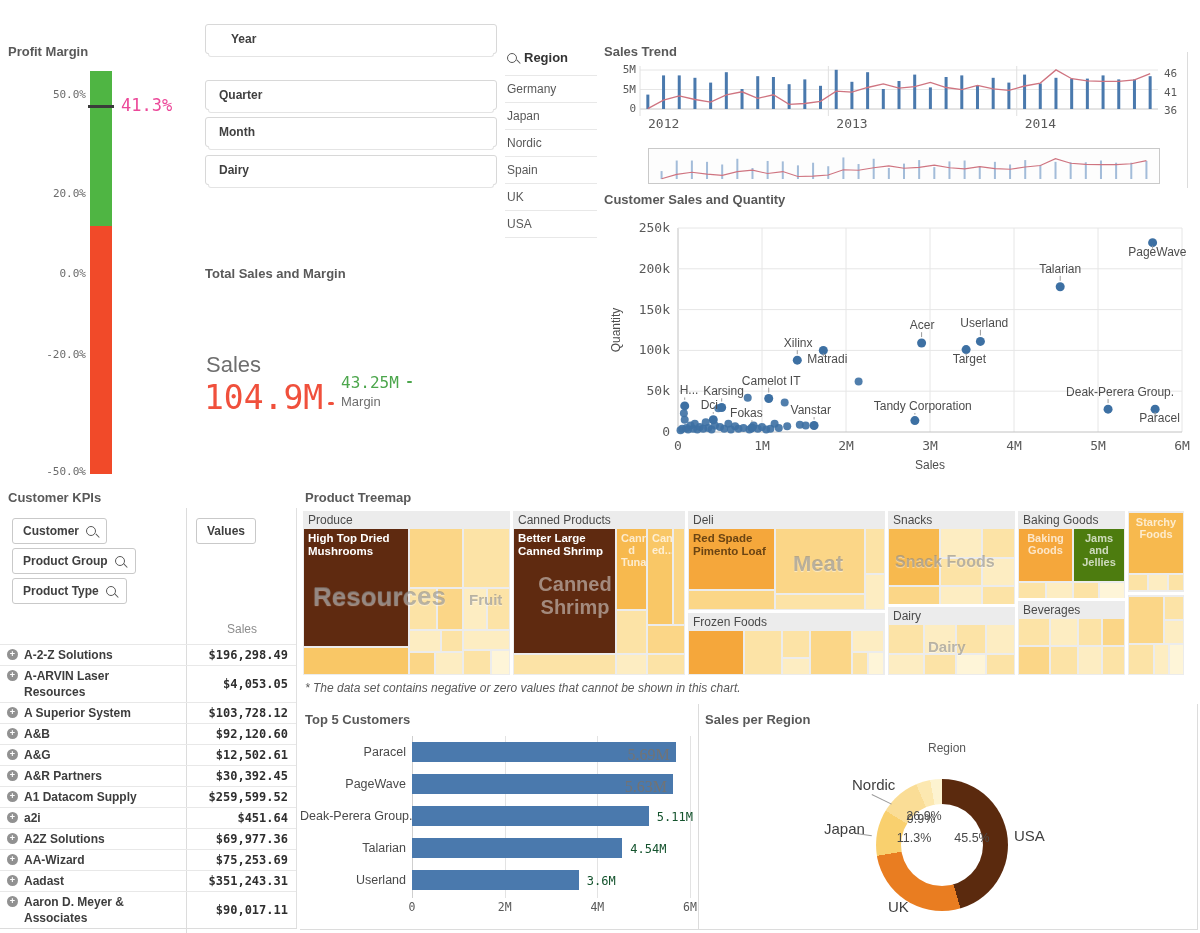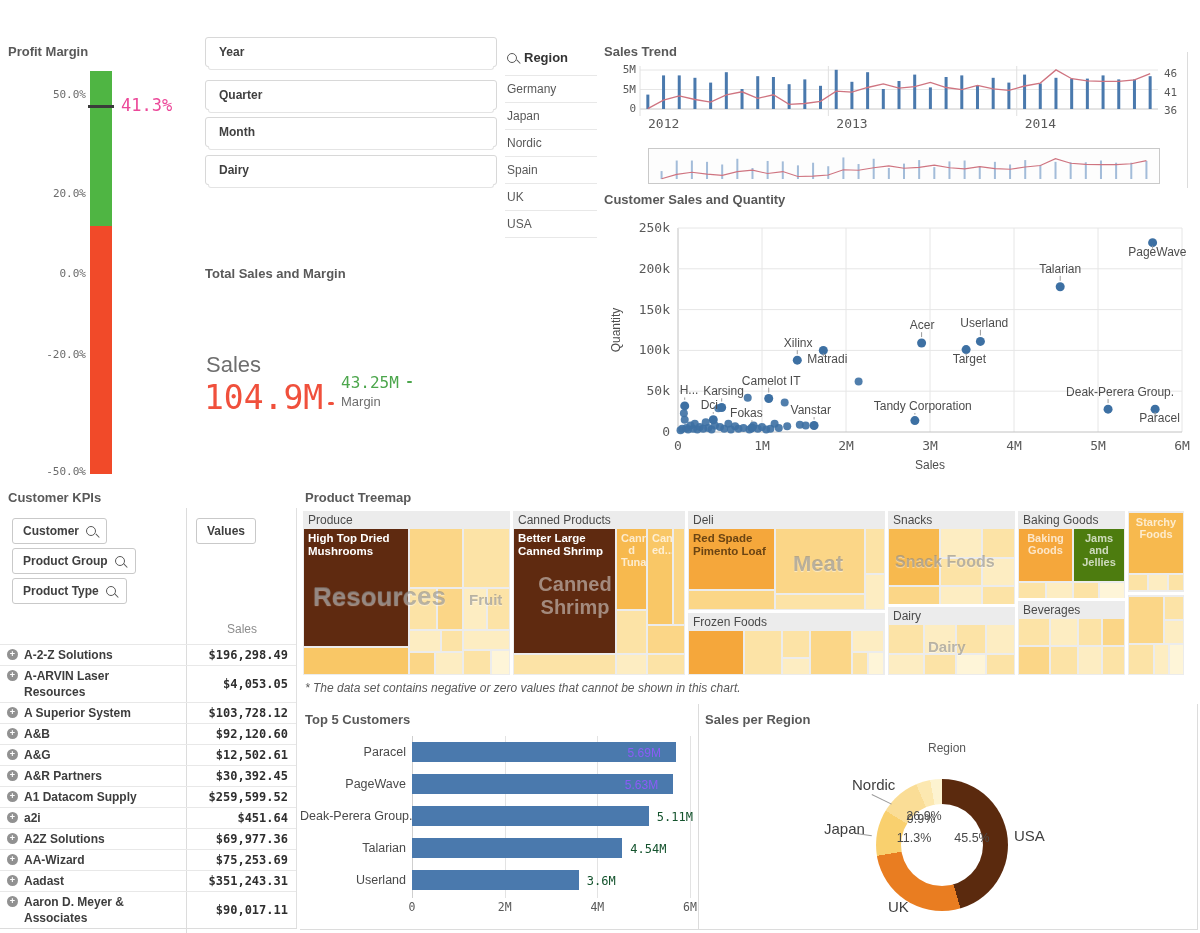--- a/index.html
+++ b/index.html
@@ -77,21 +77,21 @@
   .tl-white{color:#fff;font-weight:bold;font-size:11.5px;padding:3px 4px;line-height:13px}
   .tl-dark{color:#6b4413;font-weight:bold;font-size:11.5px;padding:3px 4px;line-height:13px}
   .tl-faint-sm{color:rgba(255,255,255,.72);font-weight:bold;font-size:11px;padding:3px 4px;line-height:12px;text-align:center}
   .tm-overlay{position:absolute;font-weight:bold;color:rgba(128,128,128,.55);text-shadow:0 1px 1px rgba(255,255,255,.5);
               pointer-events:none;white-space:nowrap}
   #treemap-footnote{position:absolute;left:305px;top:681px;font-size:12px;font-style:italic;color:#595959}
 
   
   .t5-cat{position:absolute;left:300px;width:106px;text-align:right;font-size:12.5px;color:#4a4a4a;white-space:nowrap}
   .t5-bar{position:absolute;background:#4a79ad;height:20px}
-  .t5-val-in{position:absolute;color:#8b5cf6;font-family:Liberation Sans, sans-serif;font-size:12px}
+  .t5-val-in{position:absolute;color:#737373;font-family:Liberation Serif, serif;font-size:16px}
   .t5-val-out{position:absolute;color:#14532d;font-family:"DejaVu Sans Mono",monospace;font-size:12px}
   .t5-grid{position:absolute;width:1px;background:#e3e3e3}
   .t5-tick{position:absolute;width:40px;text-align:center;font-family:"DejaVu Sans Mono",monospace;font-size:11.5px;color:#595959}
 
   
   #donut-title{position:absolute;left:902px;top:741px;width:90px;text-align:center;font-size:12px;color:#595959}
   #donut{position:absolute;left:876px;top:779px;width:132px;height:132px;border-radius:50%}
   #donut-hole{position:absolute;left:901px;top:804px;width:82px;height:82px;background:#fff;border-radius:50%}
   .donut-out-label{position:absolute;font-size:15px;color:#3f3f3f;white-space:nowrap}
   .donut-in-label{position:absolute;font-size:12.5px;color:#4a4a4a;white-space:nowrap}
@@ -116,21 +116,21 @@
       <div class="gdash" style="top: 193.915px;"></div>
       <div class="gtick" style="top: 267.112px;">0.0%</div>
       <div class="gtick" style="top: 348.115px;">-20.0%</div>
       <div class="gdash" style="top: 355.115px;"></div>
       <div class="gtick" style="top: 464.985px;">-50.0%</div>
       <div class="gdash" style="top: 471.985px;"></div>
     </div>
   <div id="gauge-value">41.3%</div>
 
   <div id="time-filters">
-      <div class="filter-box" style="top: 37px;">
+      <div class="filter-box" style="top: 24px; padding-left: 12px;">
         <span>Year</span>
       </div>
       <div class="filter-box" style="top: 80px;">
         <span>Quarter</span>
       </div>
       <div class="filter-box" style="top: 117px;">
         <span>Month</span>
       </div>
       <div class="filter-box" style="top: 155px;">
         <span>Dairy</span>

